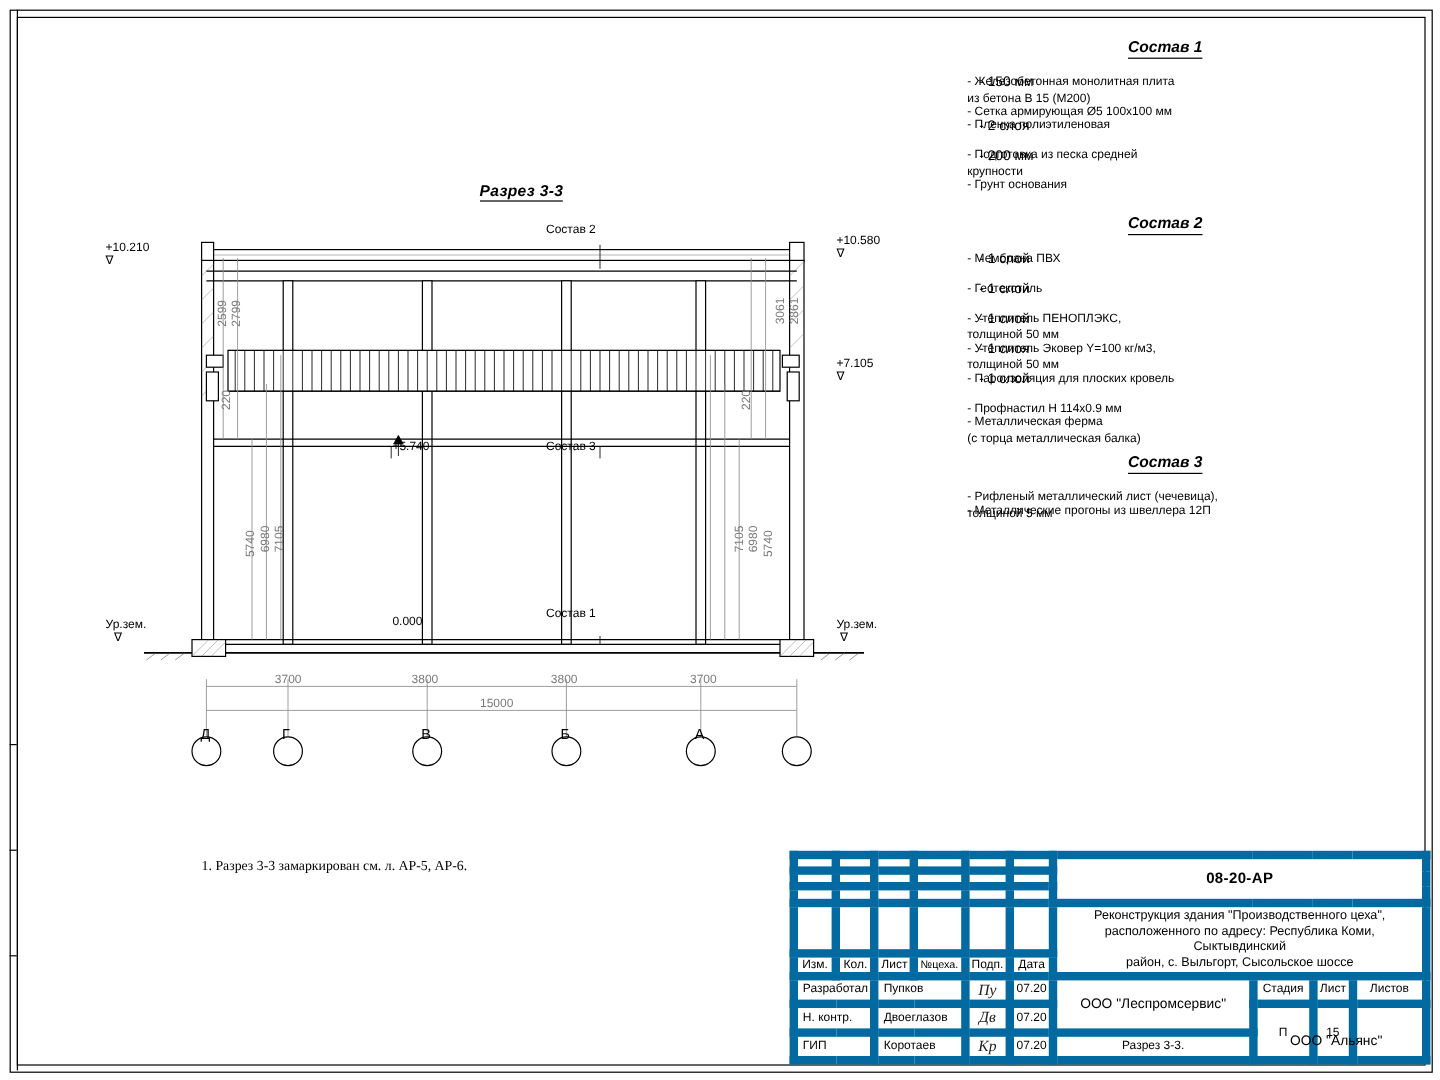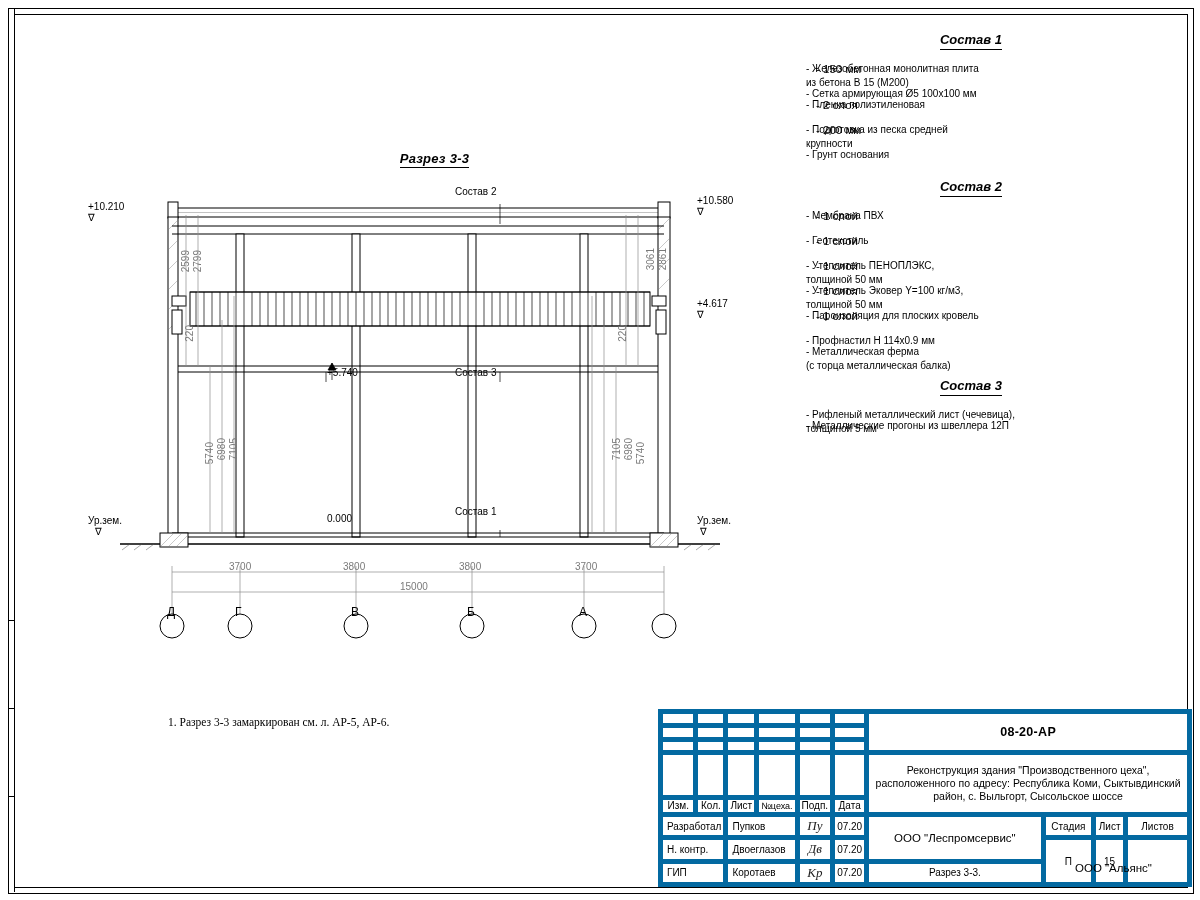--- a/index.html
+++ b/index.html
@@ -30,21 +30,21 @@
   .gap2{height:20px;}
   .lbl{position:absolute;font-size:10px;white-space:nowrap;}
   .lbl-g{position:absolute;font-size:10px;color:#7a7a7a;white-space:nowrap;}
   .vert{writing-mode:vertical-rl;transform:rotate(180deg);}
 
   .note{position:absolute;left:168px;top:716px;font-size:11.5px;font-family:Liberation Serif, serif;}
 
   
   #tb{position:absolute;left:658px;top:709px;width:534px;height:178px;}
   #tb table{border-collapse:collapse;width:100%;height:100%;font-size:10px;}
-  #tb td{border:5px solid #0369a1;padding:0 2px;text-align:center;vertical-align:middle;}
+  #tb td{border:7px solid #0369a1;padding:0 2px;text-align:center;vertical-align:middle;}
   #tb .l{text-align:left;padding-left:4px;}
   .sig{font-family:"Liberation Serif",serif;font-style:italic;font-size:13px;color:#222;}
   .code{font-size:12.5px;font-weight:bold;letter-spacing:.3px;}
   .mid{font-size:10.5px;line-height:13px;}
   .co{font-size:11.5px;}
 </style>
 </head>
 <body>
 
 <div class="sheet">
@@ -333,21 +333,21 @@
   </svg>
 
   <div class="txt small" style="left:455px;top:185px;">Состав 2</div>
   <div class="txt small" style="left:455px;top:366px;">Состав 3</div>
   <div class="txt small" style="left:455px;top:505px;">Состав 1</div>
 
   <div class="txt small" style="left:88px;top:200px;">+10.210</div>
   <div class="txt small" style="left:88px;top:211px;">∇</div>
   <div class="txt small" style="left:697px;top:194px;">+10.580</div>
   <div class="txt small" style="left:697px;top:205px;">∇</div>
-  <div class="txt small" style="left:697px;top:297px;">+4.617</div>
+  <div class="txt small" style="left:697px;top:297px;">+7.105</div>
   <div class="txt small" style="left:697px;top:308px;">∇</div>
   <div class="txt small" style="left:327px;top:366px;">+5.740</div>
   <div class="txt small" style="left:327px;top:512px;">0.000</div>
   <div class="txt small" style="left:88px;top:514px;">Ур.зем.</div>
   <div class="txt small" style="left:95px;top:525px;">∇</div>
   <div class="txt small" style="left:697px;top:514px;">Ур.зем.</div>
   <div class="txt small" style="left:700px;top:525px;">∇</div>
 
   <div class="lbl-g vert" style="left:180px;top:250px;">2599</div>
   <div class="lbl-g vert" style="left:192px;top:250px;">2799</div>

